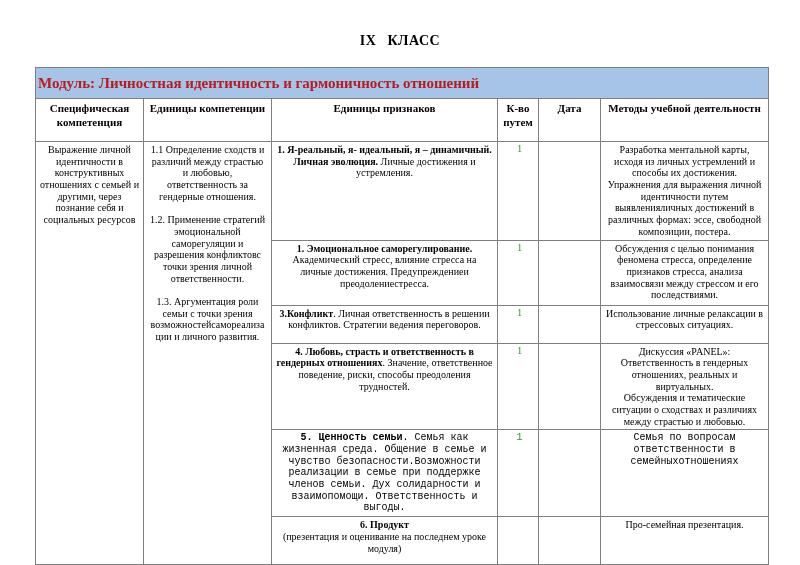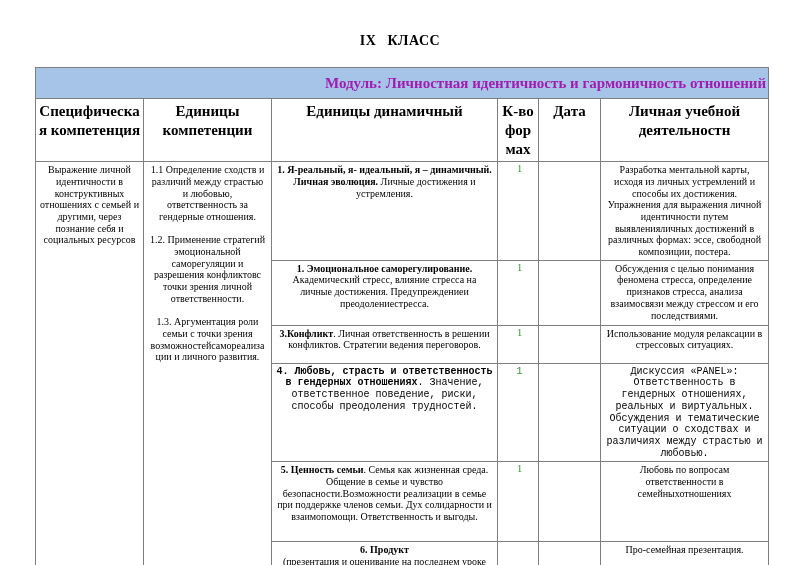--- a/index.html
+++ b/index.html
@@ -38,30 +38,30 @@
   table.module-table col.c5 { width: 62px; }
   table.module-table col.c6 { width: 168px; }
   table.module-table th, table.module-table td {
     border: 1px solid #7f7f7f;
     vertical-align: top;
     overflow: hidden;
     text-align: center;
   }
   tr.module-row th {
     background: #a6c4e8;
-    color: #a21caf;
+    color: #b91c1c;
     font-size: 15px;
     font-weight: bold;
-    text-align: right;
+    text-align: left;
     height: 28px;
     vertical-align: middle;
     padding: 1px 2px;
   }
   tr.head-row th {
-    font-size: 15px;
+    font-size: 11px;
     font-weight: bold;
     text-align: center;
     padding: 3px 2px;
     height: 36px;
     line-height: 1.25;
     overflow-wrap: break-word;
     word-wrap: break-word;
   }
   td {
     font-size: 10px;
@@ -86,22 +86,22 @@
     padding: 1px 2px 0 5px;
     font-size: 10.5px;
   }
   td.methods-cell {
     white-space: pre-line;
     text-align: left;
   }
   tr.r1 { height: 82px; }
   tr.r2 { height: 65px; }
   tr.r3 { height: 38px; }
-  tr.r4 { height: 65px; font-family: Liberation Mono, monospace; }
-  tr.r5 { height: 80px; }
+  tr.r4 { height: 65px; }
+  tr.r5 { height: 80px; font-family: Liberation Mono, monospace; }
   tr.r6 { height: 48px; }
 </style>
 </head>
 <body>
 
 <div class="page">
 
   <div class="doc-title">IX КЛАСС</div>
 
   <table class="module-table">
@@ -113,24 +113,24 @@
         <col class="c5">
         <col class="c6">
     </colgroup>
     <thead>
       <tr class="module-row">
         <th colspan="6">Модуль: Личностная идентичность и гармоничность отношений</th>
       </tr>
       <tr class="head-row">
         <th>Специфическая компетенция</th>
         <th>Единицы компетенции</th>
-        <th>Единицы динамичный</th>
-        <th>К-во формах</th>
+        <th>Единицы признаков</th>
+        <th>К-во путем</th>
         <th>Дата</th>
-        <th>Личная учебной деятельностн</th>
+        <th>Методы учебной деятельностн</th>
       </tr>
     </thead>
     <tbody>
       <tr class="r1">
         <td class="competence-cell" rowspan="6">Выражение личной идентичности в конструктивных отношениях с семьей и другими,  через познание себя и социальных ресурсов</td>
         <td class="units-cell" rowspan="6">1.1   Определение сходств и различий между страстью и любовью, ответственность за гендерные отношения.
 
 1.2. Применение стратегий эмоциональной саморегуляции и разрешения конфликтовс точки зрения личной ответственности.
 
 1.3. Аргументация роли семьи  с точки зрения возможностейсамореализации и личного развития.</td>
@@ -143,34 +143,34 @@
       <tr class="r2">
         <td class="content-cell"><span class="bold-part">1. Эмоциональное саморегулирование.</span><span> Академический стресс, влияние стресса на личные достижения. Предупреждениеи преодолениестресса.</span></td>
         <td class="hours-cell">1</td>
         <td class="date-cell"></td>
         <td class="methods-cell">Обсуждения с целью понимания феномена стресса, определение признаков стресса, анализа взаимосвязи между стрессом и его последствиями.</td>
       </tr>
       <tr class="r3">
         <td class="content-cell"><span class="bold-part">3.Конфликт</span><span>. Личная ответственность в решении  конфликтов. Стратегии ведения переговоров.</span></td>
         <td class="hours-cell">1</td>
         <td class="date-cell"></td>
-        <td class="methods-cell">Использование модуля релаксации в стрессовых ситуациях.</td>
+        <td class="methods-cell">Использование личные релаксации в стрессовых ситуациях.</td>
       </tr>
       <tr class="r4">
         <td class="content-cell"><span class="bold-part">4. Любовь, страсть и ответственность в гендерных отношениях</span><span>. Значение, ответственное поведение, риски, способы преодоления трудностей.</span></td>
         <td class="hours-cell">1</td>
         <td class="date-cell"></td>
         <td class="methods-cell">Дискуссия «PANEL»: Ответственность в гендерных отношениях, реальных и виртуальных.
 Обсуждения и тематические ситуации о сходствах и различиях между страстью и любовью.</td>
       </tr>
       <tr class="r5">
         <td class="content-cell"><span class="bold-part">5. Ценность семьи</span><span>. Семья как жизненная среда. Общение в семье и чувство безопасности.Возможности реализации в семье при поддержке членов семьи. Дух солидарности и взаимопомощи. Ответственность и выгоды.</span></td>
         <td class="hours-cell">1</td>
         <td class="date-cell"></td>
-        <td class="methods-cell">Любовь по вопросам ответственности в семейныхотношениях</td>
+        <td class="methods-cell">Семья по вопросам ответственности в семейныхотношениях</td>
       </tr>
       <tr class="r6">
         <td class="content-cell"><span class="bold-part">6. Продукт</span><div class="italic-part">(презентация и оценивание на последнем уроке модуля)</div></td>
         <td class="hours-cell"></td>
         <td class="date-cell"></td>
         <td class="methods-cell">Про-семейная презентация.</td>
       </tr>
     </tbody>
   </table>
 </div>

